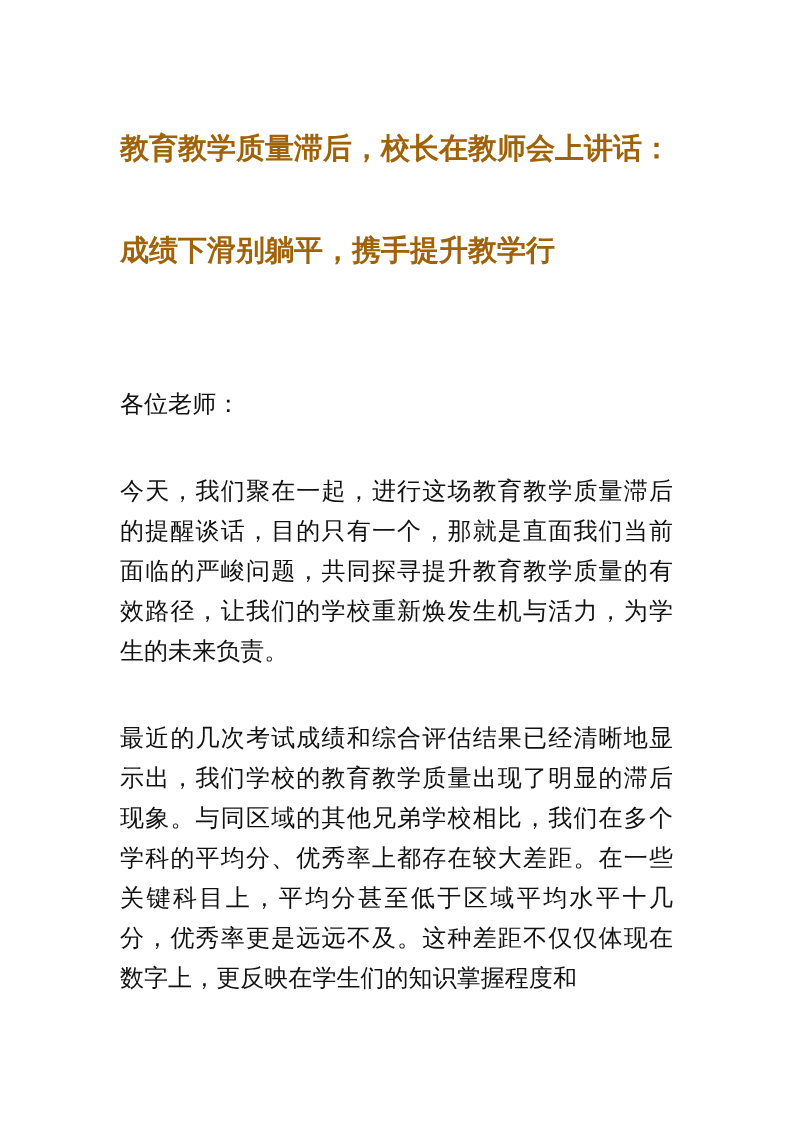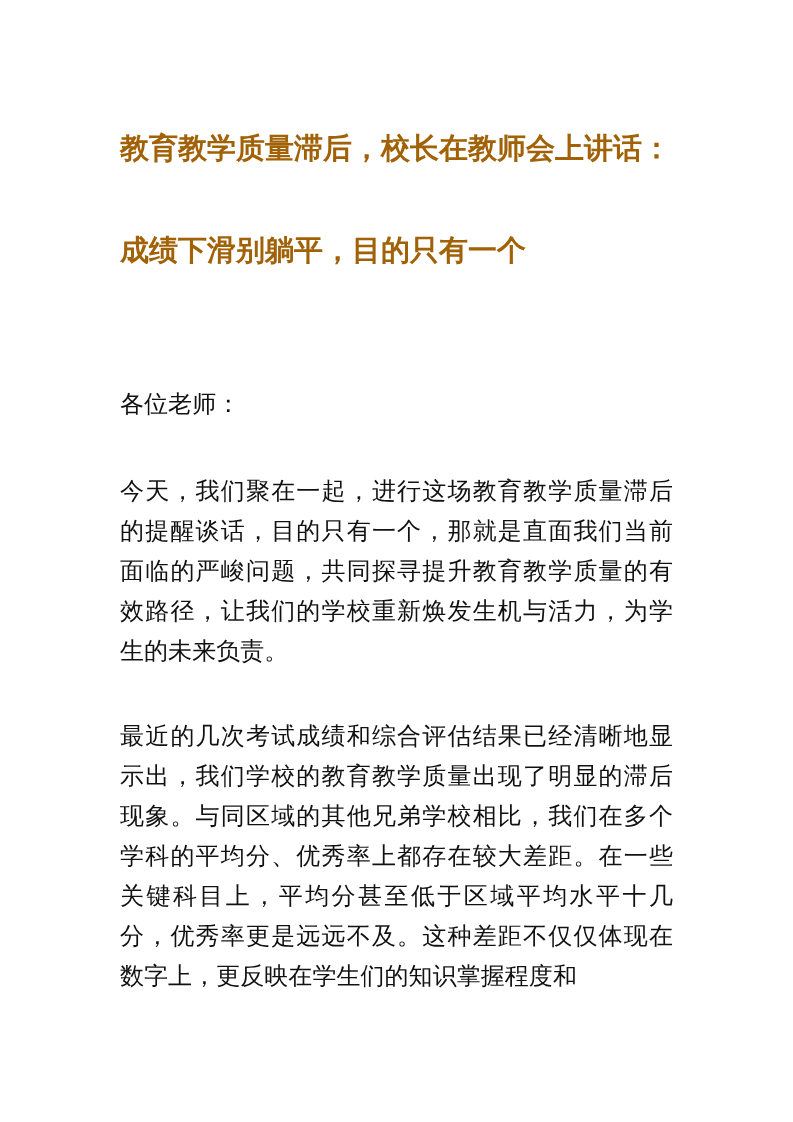--- a/index.html
+++ b/index.html
@@ -41,32 +41,31 @@
       margin: 0 0 47px 0;
       font-size: 24px;
       line-height: 40px;
       color: #111111;
       text-align: justify;
       text-justify: inter-character;
       letter-spacing: 0.05px;
     }
     .doc-body p:last-child {
       margin-bottom: 0;
-      font-family: Liberation Mono, monospace;
     }
   </style>
 </head>
 <body>
 
 <div class="page">
   <div class="content">
 
     <h1 class="doc-title">
       <div class="title-line">教育教学质量滞后，校长在教师会上讲话：</div>
-      <div class="title-line">成绩下滑别躺平，目的只有一个</div>
+      <div class="title-line">成绩下滑别躺平，携手提升教学行</div>
     </h1>
 
     <div class="doc-body">
       <p>各位老师：</p>
       <p>今天，我们聚在一起，进行这场教育教学质量滞后的提醒谈话，目的只有一个，那就是直面我们当前面临的严峻问题，共同探寻提升教育教学质量的有效路径，让我们的学校重新焕发生机与活力，为学生的未来负责。</p>
       <p>最近的几次考试成绩和综合评估结果已经清晰地显示出，我们学校的教育教学质量出现了明显的滞后现象。与同区域的其他兄弟学校相比，我们在多个学科的平均分、优秀率上都存在较大差距。在一些关键科目上，平均分甚至低于区域平均水平十几分，优秀率更是远远不及。这种差距不仅仅体现在数字上，更反映在学生们的知识掌握程度和</p>
     </div>
 
   </div>
 </div>

